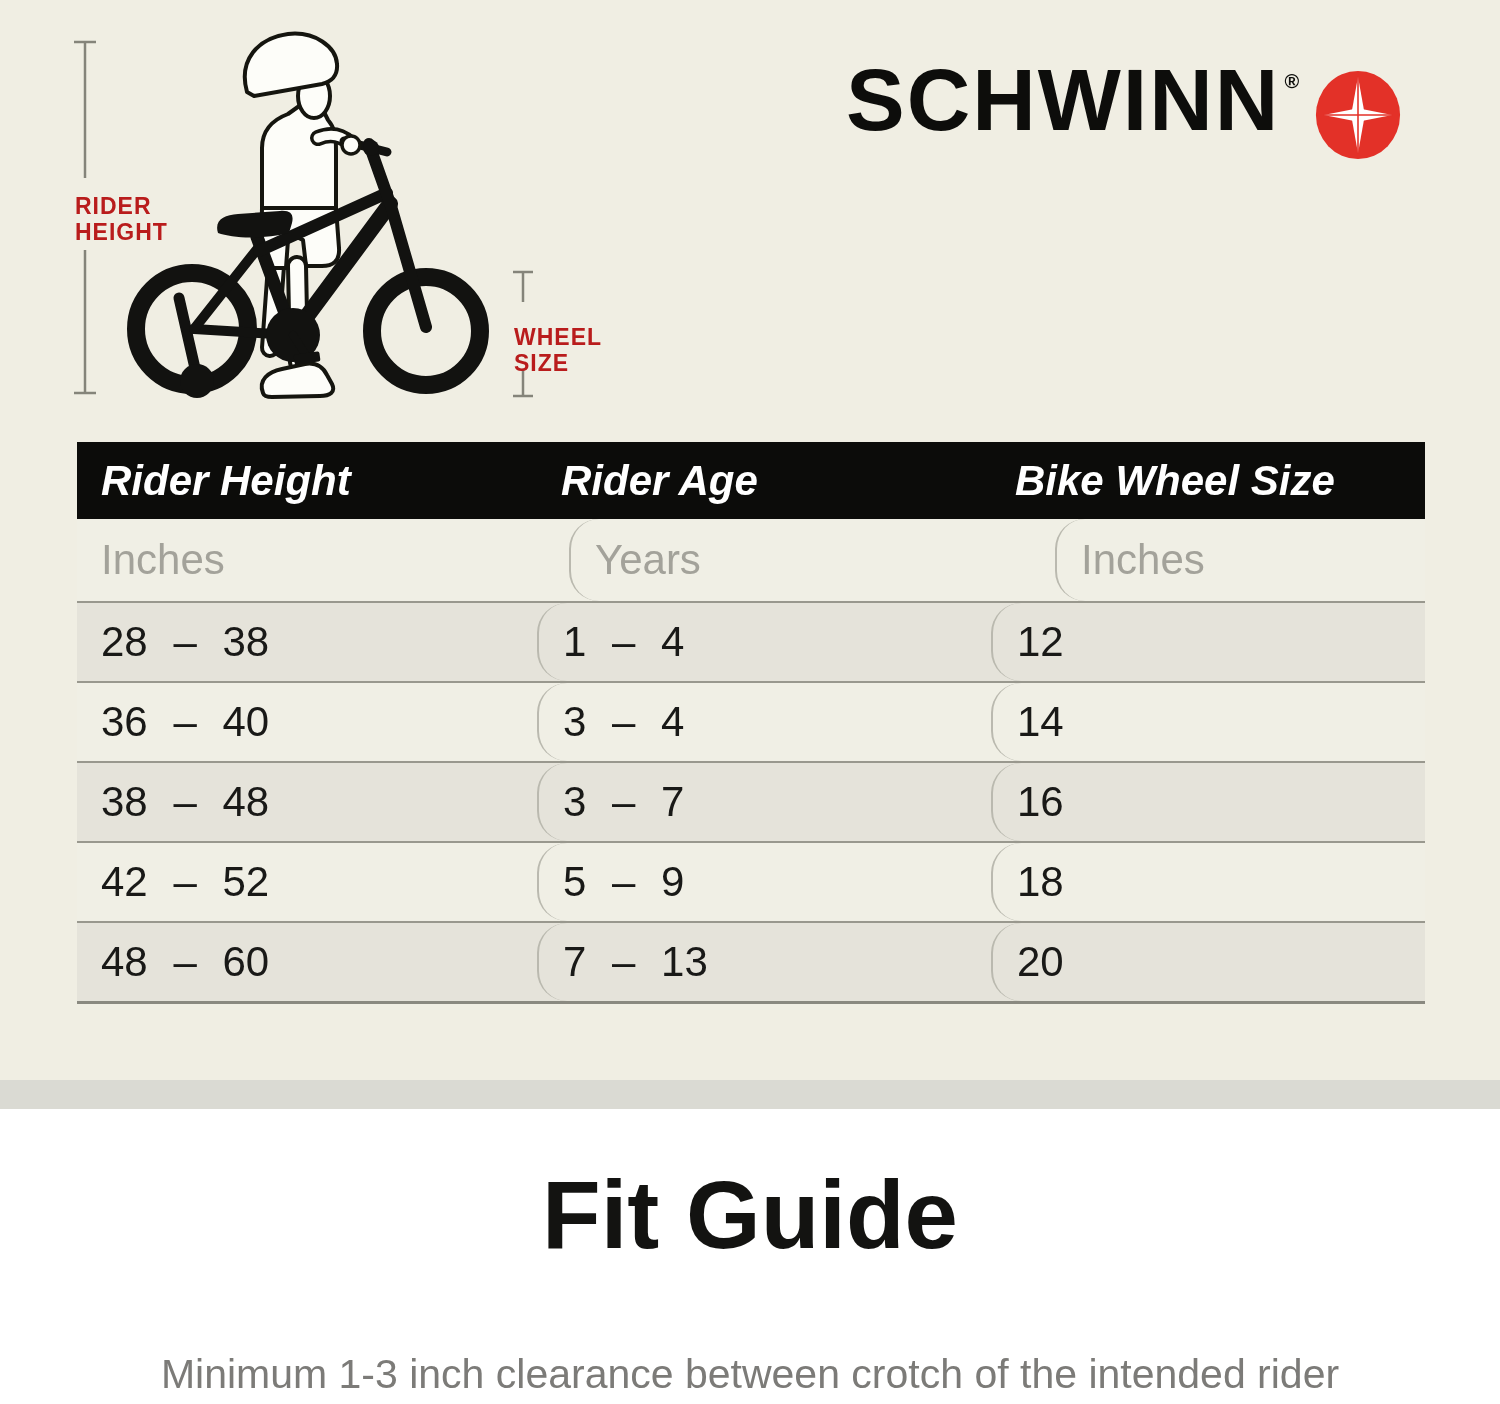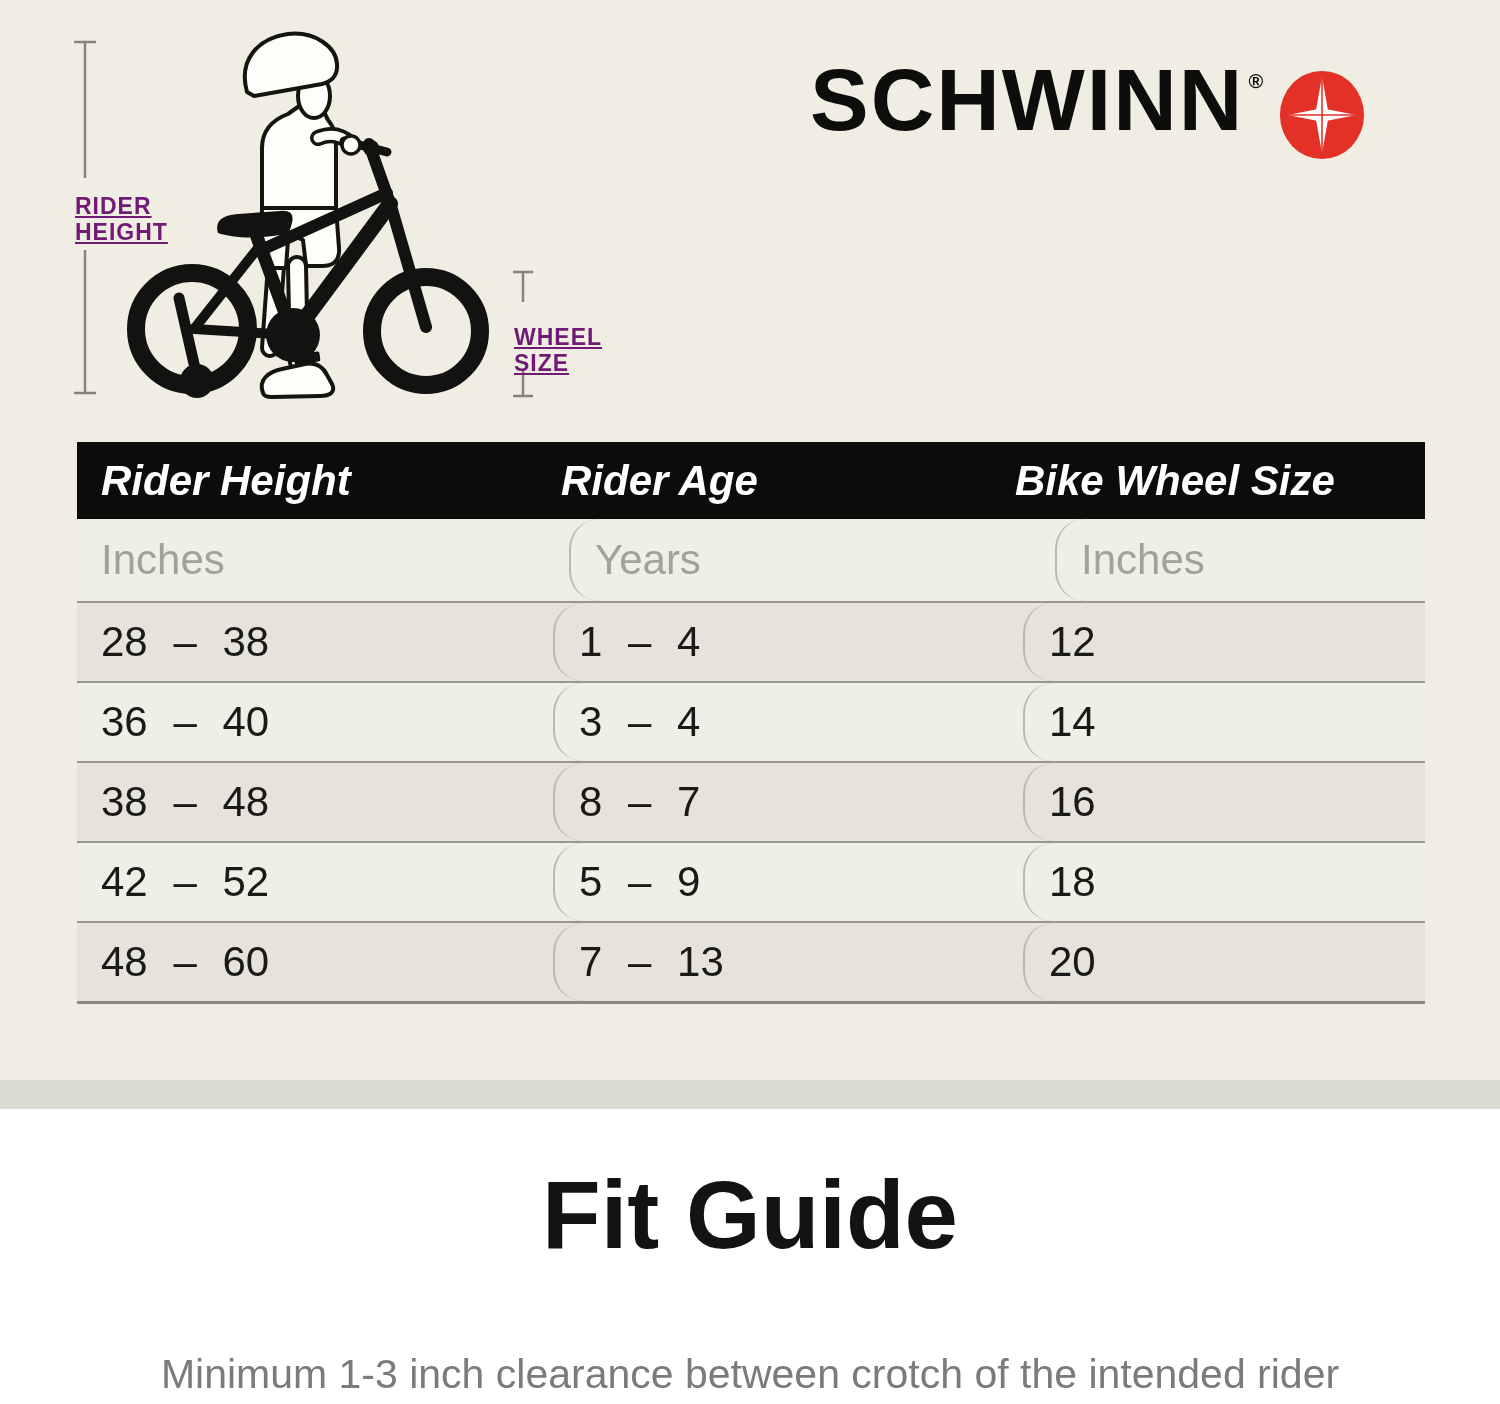--- a/index.html
+++ b/index.html
@@ -6,38 +6,38 @@
   html,body { background:#ffffff; }
   .canvas {
     position:relative; width:1500px; height:1404px; overflow:hidden;
     background:#ffffff; font-family:"Liberation Sans", sans-serif;
   }
   .top-section { position:absolute; left:0; top:0; width:1500px; height:1080px; background:#f0eee3; }
   .divider-band { position:absolute; left:0; top:1080px; width:1500px; height:29px; background:#dadad3; }
 
   
   .brand { position:absolute; top:56px; left:810px; display:flex; align-items:flex-start; }
-  .brand-name { font-size:88px; font-weight:bold; letter-spacing:2px; line-height:1; color:#0d0d0b; }
+  .brand-name { font-size:88px; font-weight:bold; letter-spacing:2px; line-height:1; color:#0d0d0b;margin-left:36px; }
   .brand-reg { font-size:20px; font-weight:bold; color:#0d0d0b; margin:14px 0 0 4px; }
   .brand-badge { margin:14px 0 0 14px; }
 
   
-  .diagram-label { position:absolute; color:#701a75; font-size:23px; font-weight:bold;
-                   letter-spacing:1px; line-height:26px;text-decoration:underline; }
+  .diagram-label { position:absolute; color:#b91c1c; font-size:23px; font-weight:bold;
+                   letter-spacing:1px; line-height:26px; }
   .label-rider-height { left:75px; top:193px; }
   .label-wheel-size { left:514px; top:324px; }
   .illu { position:absolute; left:0; top:0; }
 
   
   .size-table { position:absolute; left:77px; top:442px; width:1348px; border-bottom:3px solid #8a8980; }
   .t-grid { display:grid; grid-template-columns:460px 454px 434px; align-items:stretch; }
   .t-head { background:#0c0c0a; height:77px; }
   .t-head .cell { color:#ffffff; font-weight:bold; font-size:42px;font-style:italic; }
   .t-units { background:#f0efe5; height:82px; color:#a3a29a; font-size:42px;gap:32px; }
-  .t-row { height:80px; font-size:42px; color:#191917; border-top:2px solid #99988e;gap:16px; }
+  .t-row { height:80px; font-size:42px; color:#191917; border-top:2px solid #99988e; }
   .t-row.dark { background:#e5e3da; }
   .t-row.light { background:#f0efe5; }
   .cell { display:flex; align-items:center; padding-left:24px; }
   .t-units .cell + .cell, .t-row .cell + .cell { border-left:2px solid #bab9af;border-radius:30px; }
   .range { word-spacing:14px; }
 
   
   .fit-title { position:absolute; top:1160px; left:0; width:1500px; text-align:center;
                font-size:96px; font-weight:bold; color:#131311; letter-spacing:0; }
   .fit-desc { position:absolute; top:1348px; left:0; width:1500px; text-align:center;
@@ -144,21 +144,21 @@
       <div class="cell range">1 – 4</div>
       <div class="cell">12</div>
     </div>
     <div class="t-grid t-row light">
       <div class="cell range">36 – 40</div>
       <div class="cell range">3 – 4</div>
       <div class="cell">14</div>
     </div>
     <div class="t-grid t-row dark">
       <div class="cell range">38 – 48</div>
-      <div class="cell range">8 – 7</div>
+      <div class="cell range">3 – 7</div>
       <div class="cell">16</div>
     </div>
     <div class="t-grid t-row light">
       <div class="cell range">42 – 52</div>
       <div class="cell range">5 – 9</div>
       <div class="cell">18</div>
     </div>
     <div class="t-grid t-row dark">
       <div class="cell range">48 – 60</div>
       <div class="cell range">7 – 13</div>

